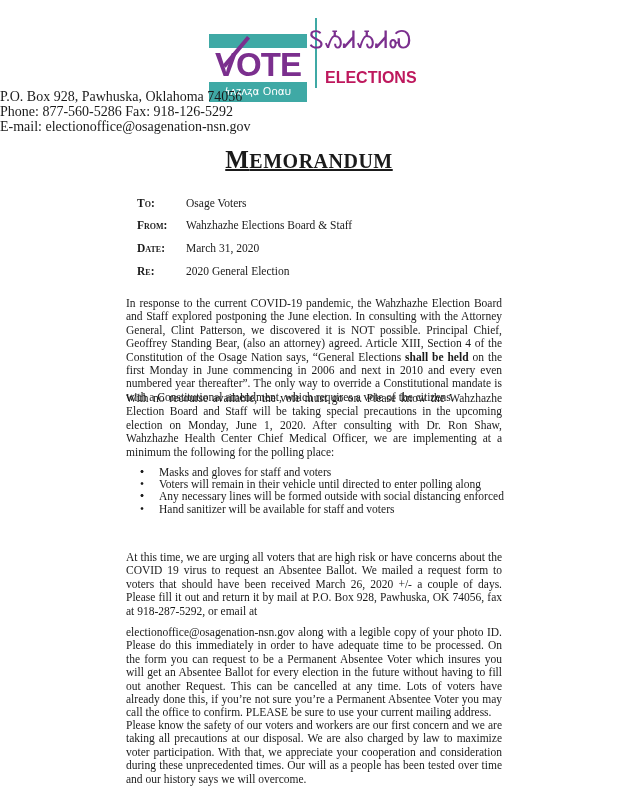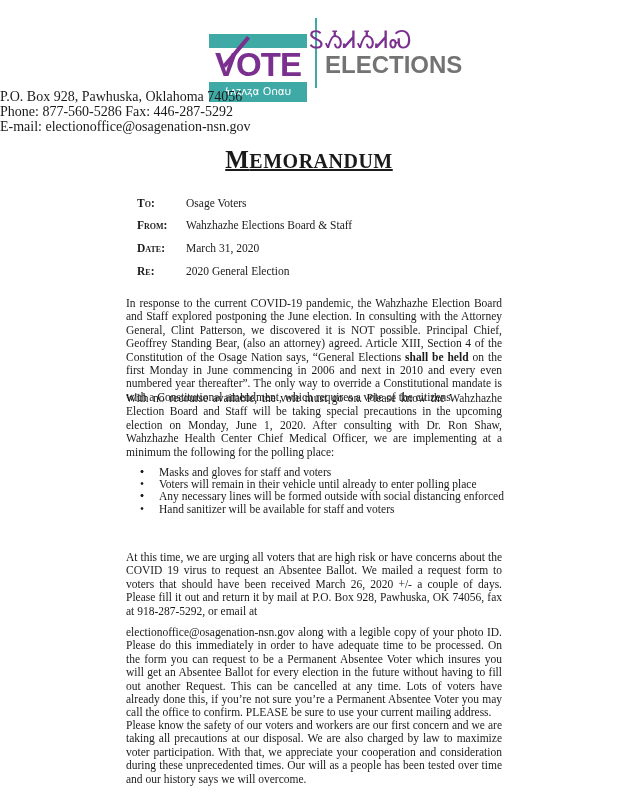--- a/index.html
+++ b/index.html
@@ -11,22 +11,22 @@
   .vote-text { position: absolute; left: 2px; top: 12px; width: 94px; text-align: center;
                font-family: "Liberation Sans", sans-serif; font-weight: bold; font-size: 33px;
                color: #7b2f8e; letter-spacing: -1px; line-height: 38px; }
   .vote-osage { position: absolute; left: 0; top: 50px; width: 98px; text-align: center;
                 font-family: "DejaVu Sans", sans-serif; font-size: 11px; color: #ffffff; line-height: 16px; }
   .pencil { position: absolute; left: 38px; top: 2px; width: 4px; height: 38px; background: #7b2f8e;
             transform: rotate(40deg); transform-origin: top left; }
   .vdivider { position: absolute; left: 106px; top: 0; width: 2px; height: 70px; background: #3fa9a5; }
   .el-osage { position: absolute; left: 100px; top: 10px; font-family: "DejaVu Sans", sans-serif;
               font-size: 24px; color: #7b2f8e; letter-spacing: 1px; line-height: 24px; }
-  .el-text { position: absolute; left: 116px; top: 35px; font-family: "Liberation Sans", sans-serif;
-             font-weight: bold; font-size: 24px; color: #737373; line-height: 24px; }
+  .el-text { position: absolute; left: 116px; top: 48px; font-family: "Liberation Sans", sans-serif;
+             font-weight: bold; font-size: 16px; color: #be185d; line-height: 24px; }
   .address { position: absolute; left: 0; width: 618px; text-align: left; font-size: 14px; line-height: 16px; }
   .memo-title { position: absolute; left: 0; top: 146px; width: 618px; text-align: center;
                 font-size: 20px; font-weight: bold; text-decoration: underline; letter-spacing: 0.5px; }
   .memo-title .cap { font-size: 25px; }
   .hdr-row { position: absolute; left: 126px; font-size: 11.5px; line-height: 14px; }
   .hdr-label { position: absolute; left: 11px; font-weight: bold; font-variant: small-caps; width: 60px; }
   .hdr-value { position: absolute; left: 60px; white-space: nowrap; }
   .para { position: absolute; left: 126px; width: 376px; font-size: 11.5px; line-height: 13.4px;
           text-align: justify; }
   .para b.ul { }
@@ -44,21 +44,21 @@
     <div class="pencil"></div>
     <div class="vote-text">VOTE</div>
     <div class="vote-osage">𐓏𐓘𐓻𐓘𐓻𐓟 𐓂𐓣𐓟𐓶</div>
   </div>
   <div class="vdivider"></div>
   <div class="el-osage">ᏚᏱᏗᏱᏗᏍ</div>
   <div class="el-text">ELECTIONS</div>
 </div>
 
 <div class="address" style="top:89px">P.O. Box 928, Pawhuska, Oklahoma 74056</div>
-<div class="address" style="top:104px">Phone: 877-560-5286 Fax: 446-287-5292</div>
+<div class="address" style="top:104px">Phone: 877-560-5286 Fax: 918-126-5292</div>
 <div class="address" style="top:119px">E-mail: electionoffice@osagenation-nsn.gov</div>
 
 <div class="memo-title"><span class="cap">M</span><span>EMORANDUM</span></div>
 
 <div class="hdr-row" style="top:196px">
   <span class="hdr-label">To:</span>
   <span class="hdr-value">Osage Voters</span>
 </div>
 <div class="hdr-row" style="top:218px">
   <span class="hdr-label">From:</span>
@@ -73,21 +73,21 @@
   <span class="hdr-value">2020 General Election</span>
 </div>
 
 <div class="para" style="top:297px"><span>In response to the current COVID-19 pandemic, the Wahzhazhe Election Board and Staff explored postponing the June election. In consulting with the Attorney General, Clint Patterson, we discovered it is NOT possible. Principal Chief, Geoffrey Standing Bear, (also an attorney) agreed. Article XIII, Section 4 of the Constitution of the Osage Nation says, “General Elections</span> <b class="ul">shall be held</b> <span>on the first Monday in June commencing in 2006 and next in 2010 and every even numbered year thereafter”. The only way to override a Constitutional mandate is with a Constitutional amendment, which requires a vote of the citizens.</span></div>
 
 <div class="para" style="top:392px">With no recourse available, the vote must go on. Please know the Wahzhazhe Election Board and Staff will be taking special precautions in the upcoming election on Monday, June 1, 2020. After consulting with Dr. Ron Shaw, Wahzhazhe Health Center Chief Medical Officer, we are implementing at a minimum the following for the polling place:</div>
 
 <ul class="bullets">
   <li><span class="dot">•</span></li>
   <li><span class="dot">•</span><span>Masks and gloves for staff and voters</span></li>
-  <li><span class="dot">•</span><span>Voters will remain in their vehicle until already to enter polling place</span></li>
+  <li><span class="dot">•</span><span>Voters will remain in their vehicle until directed to enter polling along</span></li>
   <li><span class="dot">•</span></li>
   <li><span class="dot">•</span><span>Any necessary lines will be formed outside with social distancing enforced</span></li>
   <li><span class="dot">•</span><span>Hand sanitizer will be available for staff and voters</span></li>
 </ul>
 
 <div class="para" style="top:551px">At this time, we are urging all voters that are high risk or have concerns about the COVID 19 virus to request an Absentee Ballot. We mailed a request form to voters that should have been received March 26, 2020 +/- a couple of days. Please fill it out and return it by mail at P.O. Box 928, Pawhuska, OK 74056, fax at 918-287-5292, or email at</div>
 
 <div class="para" style="top:626px">electionoffice@osagenation-nsn.gov along with a legible copy of your photo ID. Please do this immediately in order to have adequate time to be processed. On the form you can request to be a Permanent Absentee Voter which insures you will get an Absentee Ballot for every election in the future without having to fill out another Request. This can be cancelled at any time. Lots of voters have already done this, if you’re not sure you’re a Permanent Absentee Voter you may call the office to confirm. PLEASE be sure to use your current mailing address.</div>
 
 <div class="para" style="top:719px">Please know the safety of our voters and workers are our first concern and we are taking all precautions at our disposal. We are also charged by law to maximize voter participation. With that, we appreciate your cooperation and consideration during these unprecedented times. Our will as a people has been tested over time and our history says we will overcome.</div>

